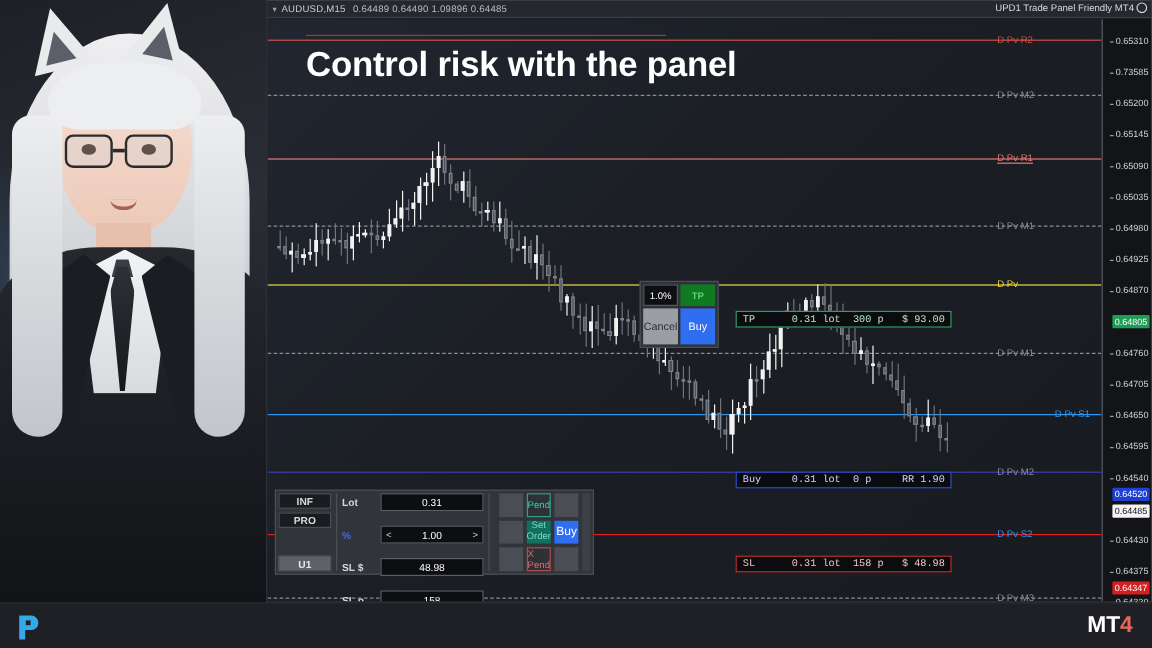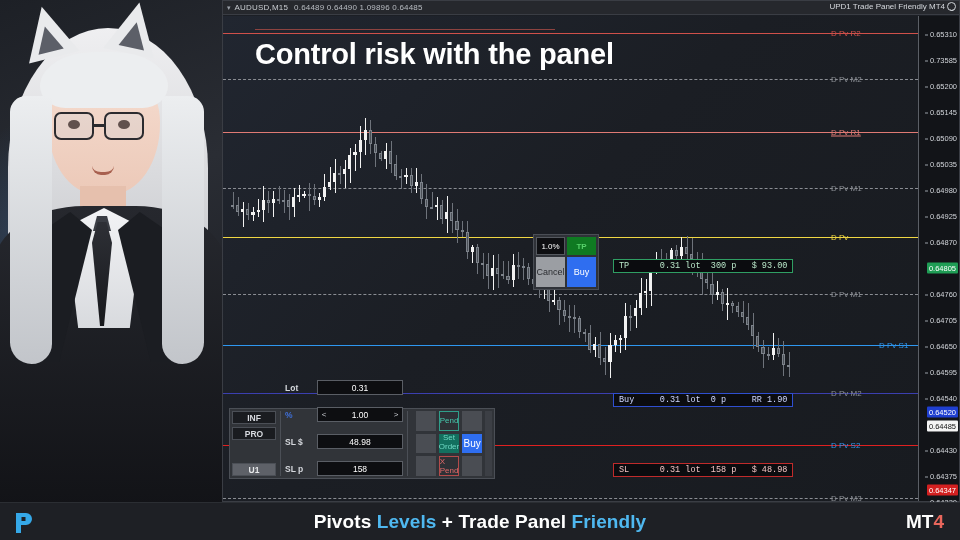--- a/index.html
+++ b/index.html
@@ -148,21 +148,21 @@
   
   #trade-panel {
     position:absolute; left:6px; top:392px; width:266px; height:71px;
     background:#313439; border:1px solid #4b4f56; display:flex; padding:2px;
   }
   .tp-col-btns { width:44px; display:flex; flex-direction:column; gap:3px; }
   .tp-btn { flex:1; background:#1a1c20; border:1px solid #4b4f56; color:#d7dadf;
             font-size:8.5px; font-weight:bold; display:flex; align-items:center; justify-content:center; }
   .tp-btn.u1 { background:#5e6168; color:#e6e8ea;margin-top:20px; }
   .tp-sep { width:1px; background:#4b4f56; margin:0 4px; }
-  .tp-fields { width:118px; display:flex; flex-direction:column; justify-content:flex-end;gap:12px; }
+  .tp-fields { width:118px; display:flex; flex-direction:column; justify-content:flex-start;gap:12px; }
   .tp-row { display:flex; align-items:center; height:19px; }
   .tp-label { width:32px; color:#d4d7dc; font-size:8.5px; font-weight:bold; }
   .tp-label.pct { color:#3f6fd8; }
   .tp-input { flex:1; background:#0d0e11; border:1px solid #5a5e65; color:#ffffff;
               font-size:8.5px; text-align:center; height:15px; line-height:14px; }
   .tp-stepper { flex:1; display:flex; align-items:center; background:#0d0e11;
                 border:1px solid #5a5e65; height:15px; }
   .tp-arrow { width:12px; color:#c9ccd1; font-size:8px; text-align:center; }
   .tp-stepval { flex:1; color:#ffffff; font-size:8.5px; text-align:center; }
   .tp-grid { flex:1; display:grid; grid-template-columns:repeat(3,1fr);
@@ -570,19 +570,16 @@
         <div class="ps-box" style="top: 474px; background: rgb(211, 32, 32); color: rgb(255, 255, 255);">0.64347</div>
       </div>
   </div>
 </div>
 
 <div id="banner">
   <svg id="logo" viewBox="0 0 20 22">
     <path d="M2 1 H12 A6 6 0 0 1 12 13 H7 V21 H2 Z" fill="#35a8e8"></path>
     <rect x="7.5" y="5" width="4" height="4" fill="#1e2025"></rect>
   </svg>
-  <div id="banner-text">
-    <span>Pivots </span><span class="accent">Levels</span><span> + Trade Panel </span><span class="accent">Friendly</span>
-  </div>
   <div id="mt4">
     <span>MT</span><span class="four">4</span>
   </div>
 </div>
 
 </body></html>

